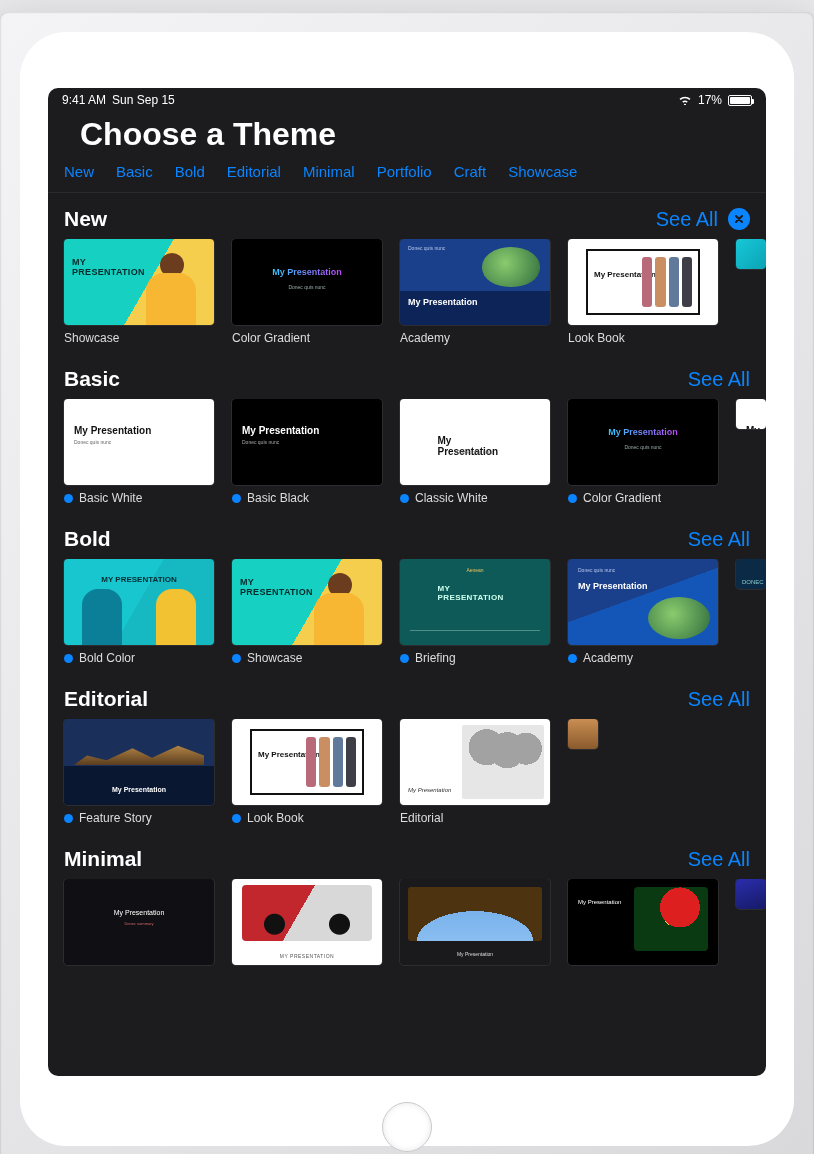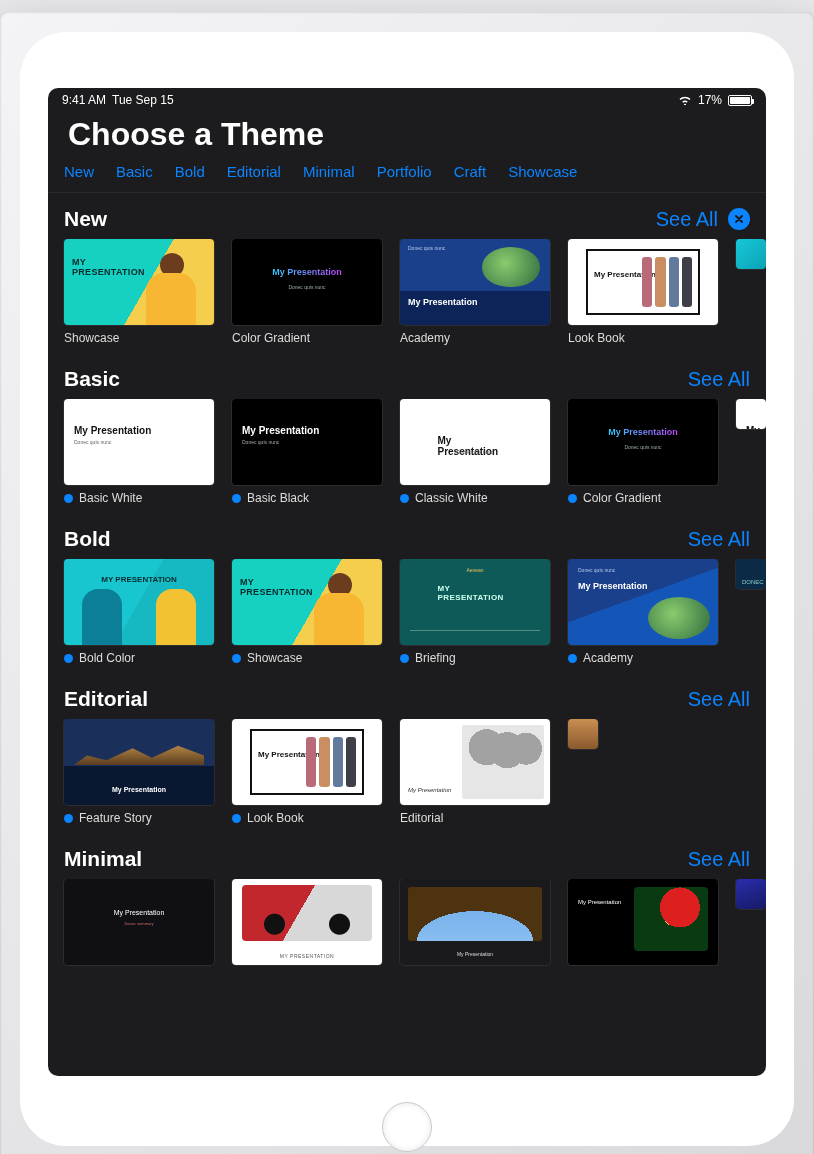--- a/index.html
+++ b/index.html
@@ -74,21 +74,21 @@
   .navbar .link { color: #0a84ff; font-size: 17px; }
   .more-btn {
     width: 30px; height: 30px; border-radius: 50%;
     background: #2c2c2e; display:flex; align-items:center; justify-content:center;
     color: #0a84ff; font-weight: bold; letter-spacing: 1px;
   }
   .more-btn svg { display:block; }
 
   
   .title {
-    padding: 4px 16px 10px 20px;
+    padding: 4px 16px 10px 32px;
     font-size: 32px; font-weight: 700;
   }
 
   
   .cats {
     display:flex; gap: 22px;
     padding: 0 16px 12px 16px;
     font-size: 15px;
     color: #0a84ff;
     overflow-x: auto;
@@ -248,21 +248,21 @@
 <body>
 
 <div class="device">
   <div class="camera"></div>
   <div class="device-inner">
     <div class="screen">
 
       <div class="status">
         <div class="status-left">
           <span>9:41 AM</span>
-          <span>Tue Sep 15</span>
+          <span>Sun Sep 15</span>
         </div>
         <div class="status-right">
           <span class="wifi-icon">
             <svg viewBox="0 0 16 12" width="14" height="10">
                 <path fill="#fff" d="M8 10.5a1.3 1.3 0 100 2.6 1.3 1.3 0 000-2.6zm-3.3-2.6a5 5 0 016.6 0l-1.3 1.4a3 3 0 00-4 0zM1.4 4.6a10 10 0 0113.2 0l-1.3 1.4a8 8 0 00-10.6 0z"></path>
               </svg>
           </span>
           <span>17%</span>
           <span class="batt">
               <span class="batt-fill"></span>

